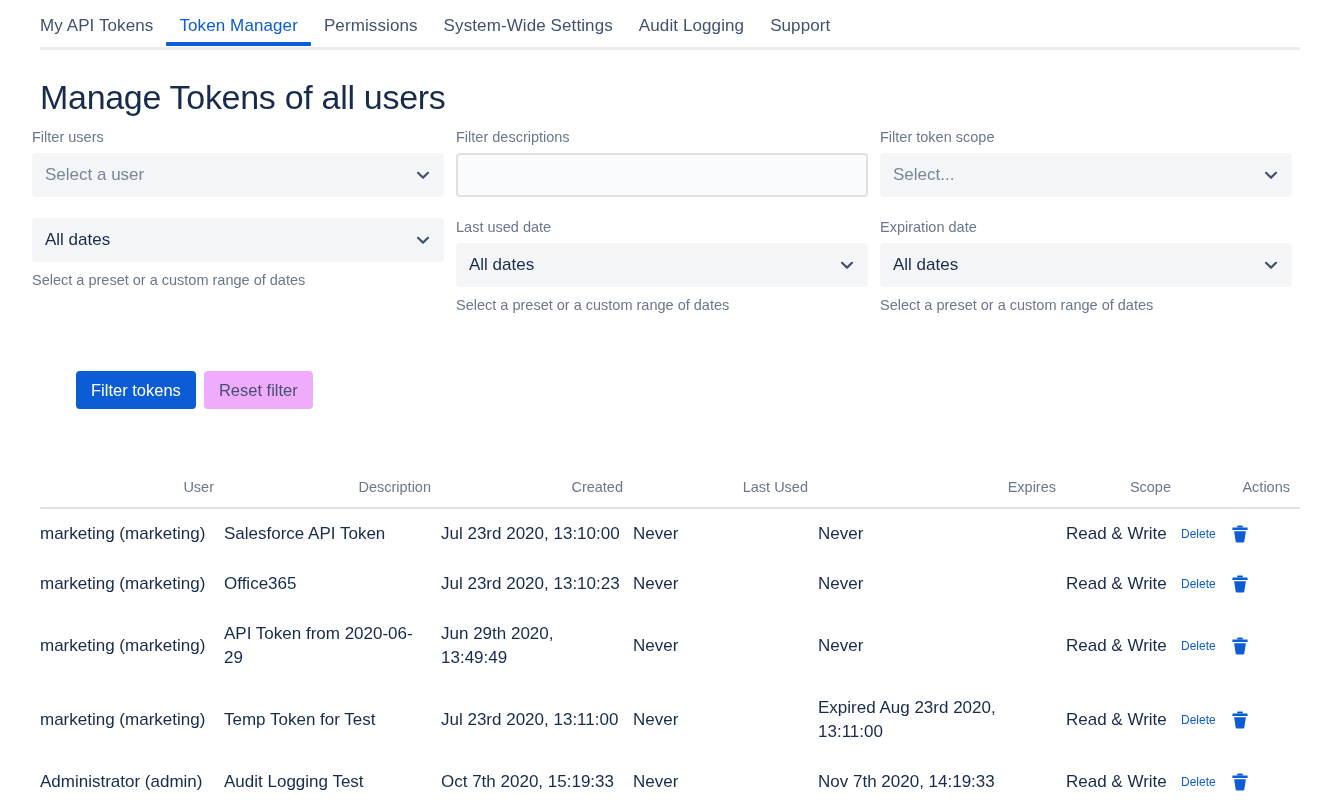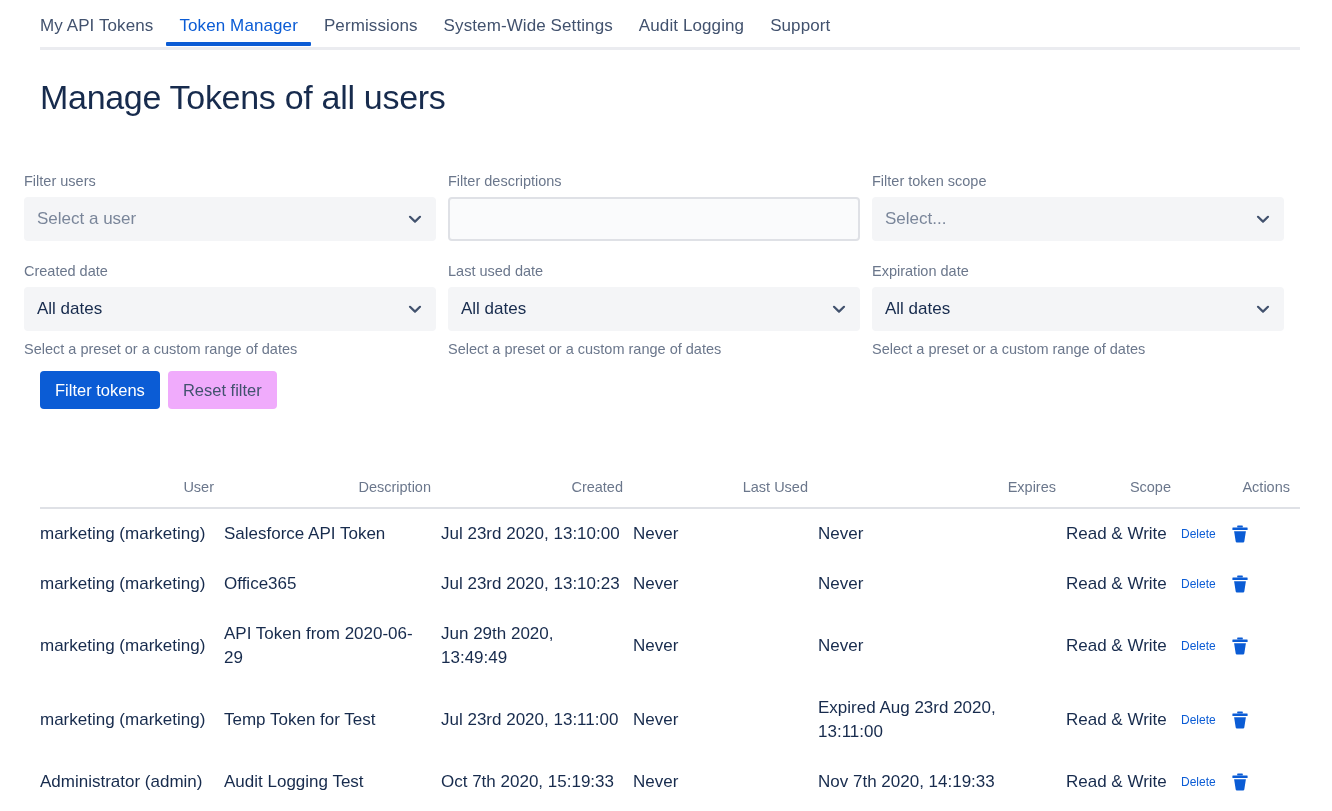--- a/index.html
+++ b/index.html
@@ -70,28 +70,27 @@
     font-size: 34px;
     line-height: 42px;
     font-weight: normal;
     color: #172B4D;
     letter-spacing: -0.3px;
   }
 
   
   .filters {
     position: absolute;
-    left: 24px;
+    left: 32px;
     top: 128px;
     width: 1260px;
     display: grid;
     grid-template-columns: 412px 412px 412px;
     column-gap: 12px;
     row-gap: 0;
-    margin-top: 44px;
   }
   .field { position: relative; }
   .field-label {
     font-size: 14.5px;
     line-height: 18px;
     color: #6B778C;
     margin-bottom: 7px;
     display: block;
   }
   .control {
@@ -155,21 +154,21 @@
   .btn {
     height: 38px;
     border: none;
     border-radius: 4px;
     font-family: "Liberation Sans", sans-serif;
     font-size: 16.5px;
     padding: 0 15px;
     cursor: pointer;
     line-height: 38px;
   }
-  .btn-primary { background: #0B5CD5; color: #ffffff; }
+  .btn-primary { background: #0B5CD5; color: #ffffff; margin-left: 36px; }
   .btn-secondary { background: #f0abfc; color: #42526E; }
 
   
   .table-wrap {
     position: absolute;
     left: 40px;
     top: 478px;
     width: 1260px;
   }
   table.tokens {
@@ -266,21 +265,20 @@
             </svg>
         </span>
       </div>
     </div>
 
     <div class="row-gap-1"></div>
     <div class="row-gap-1"></div>
     <div class="row-gap-1"></div>
 
     <div class="field">
-      <span class="field-label">Created date</span>
       <div class="control">
         <span>All dates</span>
         <span class="chevron">
           <svg width="16" height="16" viewBox="0 0 16 16">
               <path d="M3 5.8 L8 10.6 L13 5.8" fill="none" stroke="#42526E" stroke-width="2.2" stroke-linecap="round" stroke-linejoin="round"></path>
             </svg>
         </span>
       </div>
       <div class="helper">Select a preset or a custom range of dates</div>
     </div>

